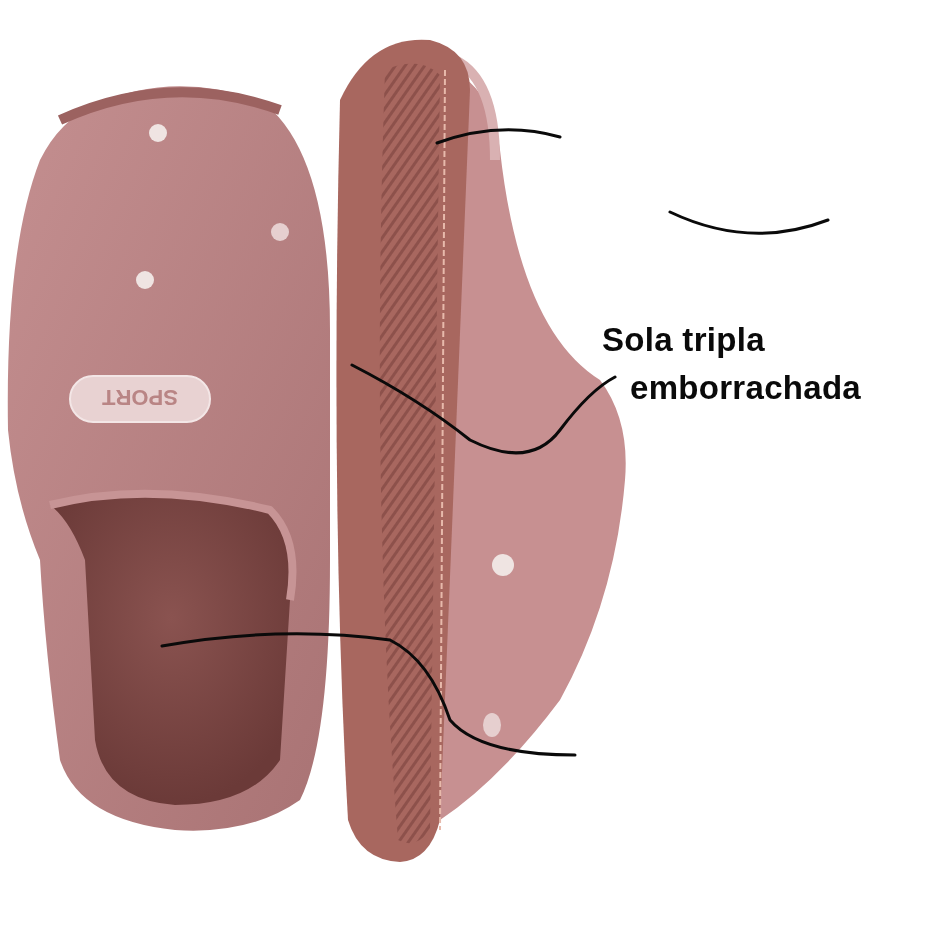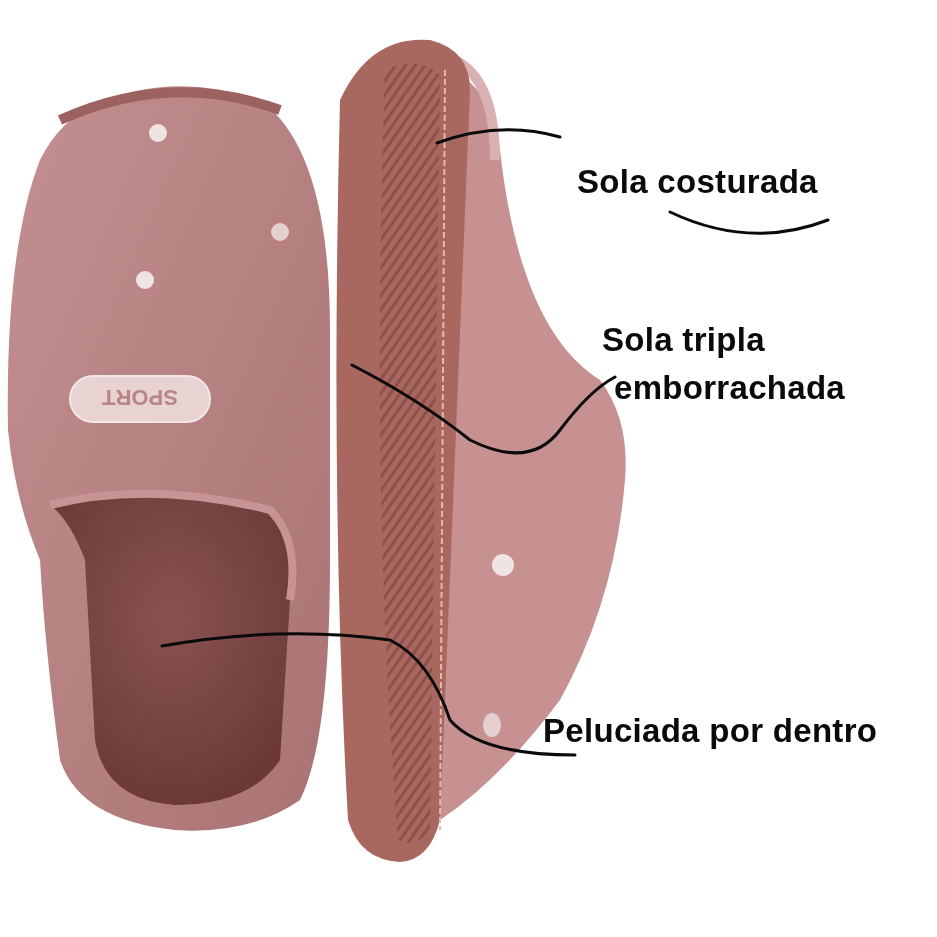--- a/index.html
+++ b/index.html
@@ -4,21 +4,21 @@
 <style>
   html, body { margin:0; padding:0; background:#ffffff; }
   body { width:937px; height:937px; position:relative; overflow:hidden;
          font-family:"Liberation Sans", "DejaVu Sans", sans-serif; }
   #scene { position:absolute; left:0; top:0; width:937px; height:937px; }
   .callout { position:absolute; font-weight:bold; color:#0a0a0a;
              font-size:33px; line-height:36px; white-space:nowrap;
              letter-spacing:0.3px; }
   #label-sola-costurada { left:577px; top:164px; }
   #label-sola-tripla-1 { left:602px; top:322px;text-align:center; }
-  #label-sola-tripla-2 { left:614px; top:370px; }
+  #label-sola-tripla-2 { left:630px; top:370px; }
   #label-peluciada { left:543px; top:713px; }
 </style>
 </head>
 <body>
 
 <div id="scene">
   <svg width="937" height="937" viewBox="0 0 937 937">
     <defs>
       <pattern id="tread" width="8" height="8" patternUnits="userSpaceOnUse" patternTransform="rotate(35)">
         <rect width="8" height="8" fill="#a8675f"></rect>
@@ -66,17 +66,15 @@
     </g>
 
     <g stroke="#0a0a0a" stroke-width="3" fill="none" stroke-linecap="round">
       <path d="M437,143 Q500,120 560,137"></path>
       <path d="M670,212 Q750,250 828,220"></path>
       <path d="M352,365 Q420,400 470,440 Q530,470 560,430 Q590,390 615,377"></path>
       <path d="M162,646 Q280,625 390,640 Q430,660 450,720 Q480,755 575,755"></path>
     </g>
   </svg>
 
-  <div class="callout" id="label-sola-costurada">Sola costurada</div>
   <div class="callout" id="label-sola-tripla-1">Sola tripla</div>
   <div class="callout" id="label-sola-tripla-2">emborrachada</div>
-  <div class="callout" id="label-peluciada">Peluciada por dentro</div>
 </div>
 
 </body></html>

